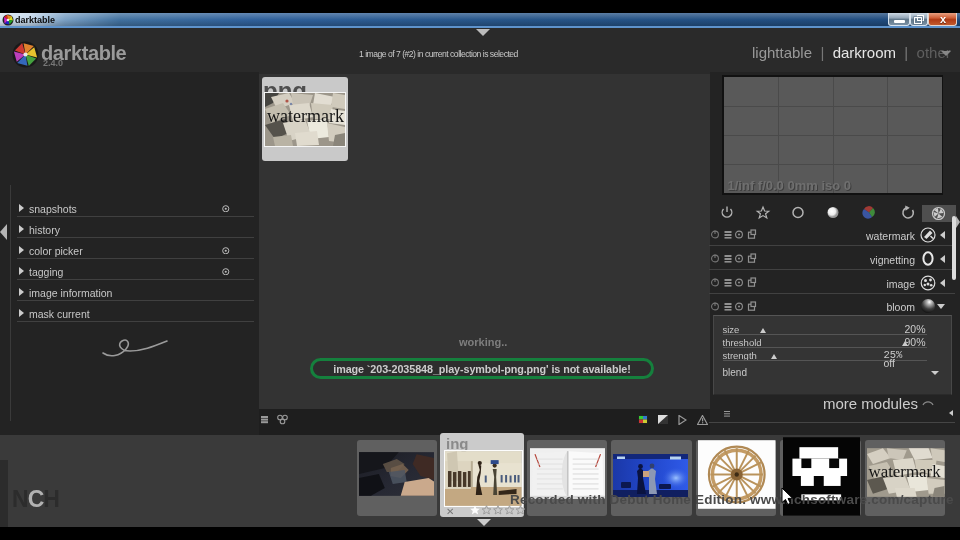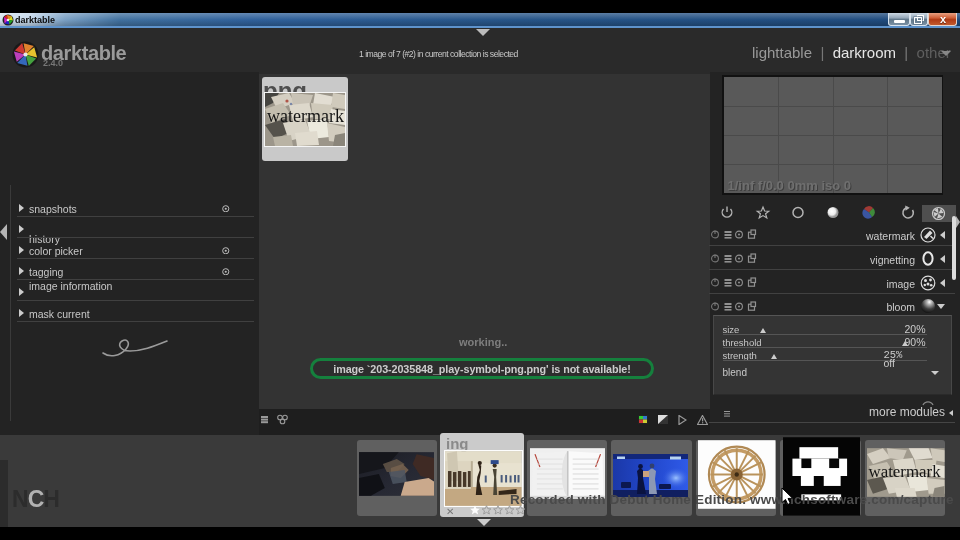--- a/index.html
+++ b/index.html
@@ -83,41 +83,41 @@
 
     <div class="abs" style="left:19px;top:176.5px;width:0;height:0;border-top:4px solid transparent;border-bottom:4px solid transparent;border-left:5.5px solid #ccc;"></div>
     <div class="abs" style="left:29px;top:175px;font-size:10.5px;color:#c8c8c8;">snapshots</div>
     <svg class="abs" style="left:222px;top:177px;" width="7.5" height="7.5" viewBox="0 0 9 9">
         <circle cx="4.5" cy="4.5" r="3.7" fill="none" stroke="#bbb" stroke-width="1.2"></circle>
         <circle cx="4.5" cy="4.5" r="1.3" fill="#bbb"></circle>
       </svg>
     <div class="abs" style="left:17px;top:188.5px;width:237px;height:1px;background:#404040;"></div>
 
     <div class="abs" style="left:19px;top:197.5px;width:0;height:0;border-top:4px solid transparent;border-bottom:4px solid transparent;border-left:5.5px solid #ccc;"></div>
-    <div class="abs" style="left:29px;top:196px;font-size:10.5px;color:#c8c8c8;margin-top:9px;">history</div>
+    <div class="abs" style="left:29px;top:196px;font-size:10.5px;color:#c8c8c8;">history</div>
     <div class="abs" style="left:17px;top:209.5px;width:237px;height:1px;background:#404040;"></div>
 
     <div class="abs" style="left:19px;top:218.5px;width:0;height:0;border-top:4px solid transparent;border-bottom:4px solid transparent;border-left:5.5px solid #ccc;"></div>
     <div class="abs" style="left:29px;top:217px;font-size:10.5px;color:#c8c8c8;">color picker</div>
     <svg class="abs" style="left:222px;top:219px;" width="7.5" height="7.5" viewBox="0 0 9 9">
         <circle cx="4.5" cy="4.5" r="3.7" fill="none" stroke="#bbb" stroke-width="1.2"></circle>
         <circle cx="4.5" cy="4.5" r="1.3" fill="#bbb"></circle>
       </svg>
     <div class="abs" style="left:17px;top:230.5px;width:237px;height:1px;background:#404040;"></div>
 
     <div class="abs" style="left:19px;top:239.5px;width:0;height:0;border-top:4px solid transparent;border-bottom:4px solid transparent;border-left:5.5px solid #ccc;"></div>
     <div class="abs" style="left:29px;top:238px;font-size:10.5px;color:#c8c8c8;">tagging</div>
     <svg class="abs" style="left:222px;top:240px;" width="7.5" height="7.5" viewBox="0 0 9 9">
         <circle cx="4.5" cy="4.5" r="3.7" fill="none" stroke="#bbb" stroke-width="1.2"></circle>
         <circle cx="4.5" cy="4.5" r="1.3" fill="#bbb"></circle>
       </svg>
     <div class="abs" style="left:17px;top:251.5px;width:237px;height:1px;background:#404040;"></div>
 
     <div class="abs" style="left:19px;top:260.5px;width:0;height:0;border-top:4px solid transparent;border-bottom:4px solid transparent;border-left:5.5px solid #ccc;"></div>
-    <div class="abs" style="left:29px;top:252px;font-size:10.5px;color:#c8c8c8;">image information</div>
+    <div class="abs" style="left:29px;top:259px;font-size:10.5px;color:#c8c8c8;">image information</div>
     <div class="abs" style="left:17px;top:272.5px;width:237px;height:1px;background:#404040;"></div>
 
     <div class="abs" style="left:19px;top:281.5px;width:0;height:0;border-top:4px solid transparent;border-bottom:4px solid transparent;border-left:5.5px solid #ccc;"></div>
     <div class="abs" style="left:29px;top:280px;font-size:10.5px;color:#c8c8c8;">mask current</div>
     <div class="abs" style="left:17px;top:293.5px;width:237px;height:1px;background:#404040;"></div>
 
     <svg class="abs" style="left:100px;top:307px;" width="70" height="25" viewBox="0 0 70 25">
       <path d="M3 18 C 10 23, 20 21, 26 14 C 31 8, 27 3, 22 6 C 17 9, 20 16, 30 16 C 42 16, 52 12, 67 6" fill="none" stroke="#9a9a9a" stroke-width="1.6" stroke-linecap="round"></path>
     </svg>
   </div>
@@ -333,21 +333,21 @@
       <div class="abs" style="left:9px;top:51px;font-size:10px;color:#c8c8c8;">blend</div>
       <div class="abs" style="left:170px;top:41px;width:42px;height:12px;font-size:10.5px;color:#ccc;text-align:left;">off</div>
       <div class="abs" style="left:217px;top:54.5px;width:0;height:0;border-left:4px solid transparent;border-right:4px solid transparent;border-top:4.5px solid #ccc;"></div>
     </div>
 
     <svg class="abs" style="left:922px;top:371px;" width="12" height="7" viewBox="0 0 12 7">
         <path d="M1 6 A 5.5 5.5 0 0 1 11 6" fill="none" stroke="#888" stroke-width="1.3"></path>
       </svg>
 
     <div class="abs" style="left:723.5px;top:383px;width:6px;height:1.4px;background:#999;box-shadow:0 2.3px 0 #999,0 4.6px 0 #999;"></div>
-    <div class="abs" style="left:823px;top:377px;width:122px;height:12px;font-size:12px;color:#ccc;text-align:right;">more modules</div>
+    <div class="abs" style="left:823px;top:367px;width:122px;height:12px;font-size:15px;color:#ccc;text-align:left;">more modules</div>
     <div class="abs" style="left:949px;top:382.5px;width:0;height:0;border-top:3.5px solid transparent;border-bottom:3.5px solid transparent;border-right:4.5px solid #ccc;"></div>
     <div class="abs" style="left:709px;top:394.5px;width:246px;height:1px;background:#454545;"></div>
 
     <div class="abs" style="left:952px;top:188.5px;width:3.5px;height:64px;background:#dcdcdc;border-radius:2px;"></div>
 
     <div class="abs" style="left:955.5px;top:188px;width:0;height:0;border-top:6px solid transparent;border-bottom:6px solid transparent;border-left:4.5px solid #b5b5b5;"></div>
   </div>
 
   <div id="toolbar" style="position:absolute;left:0;top:0;">
     <div class="abs" style="left:261px;top:388.5px;width:7px;height:1.6px;background:#999;box-shadow:0 2.6px 0 #999,0 5.2px 0 #999;"></div>

